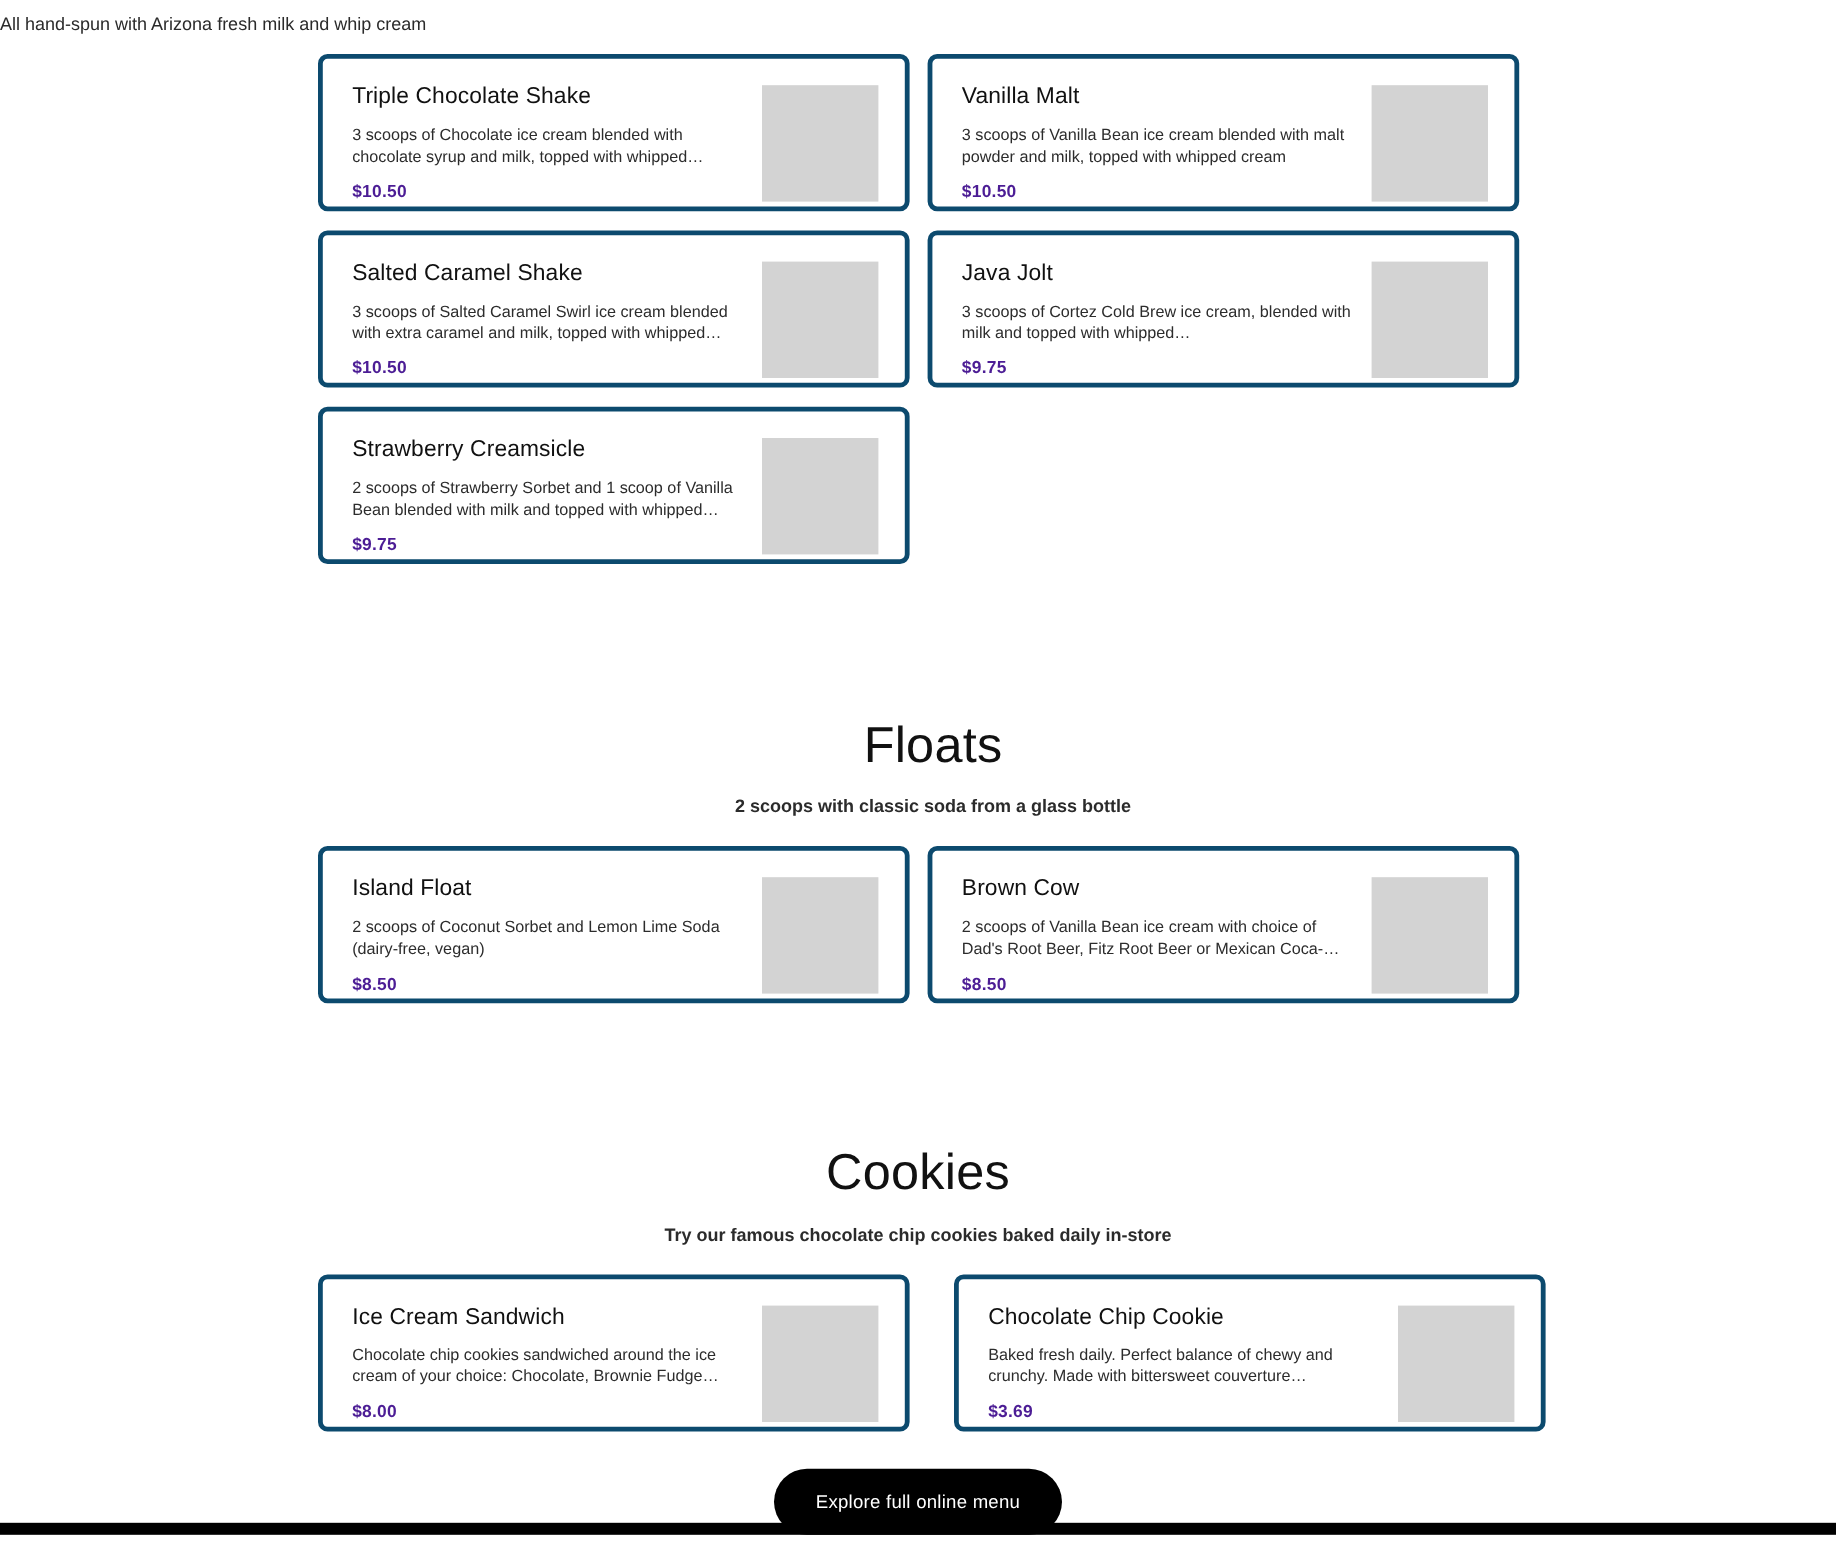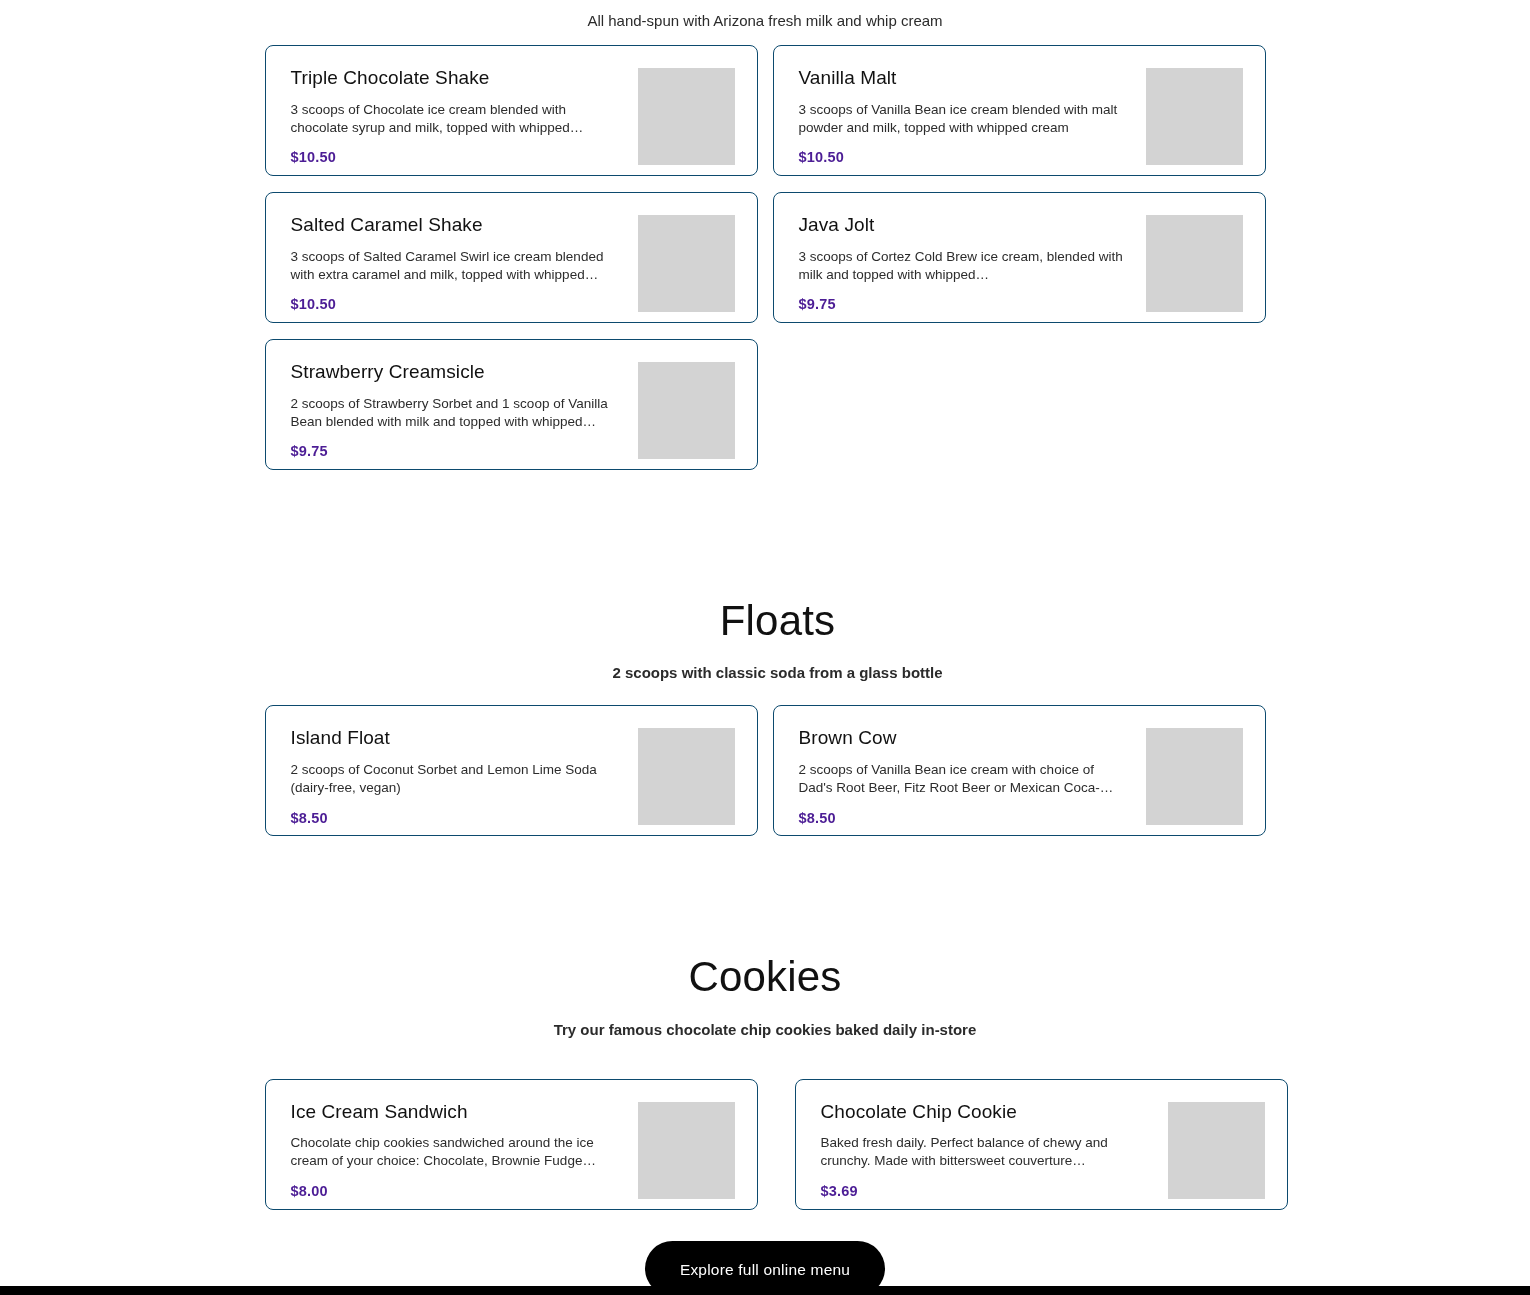--- a/index.html
+++ b/index.html
@@ -33,38 +33,38 @@
   }
   .section-sub {
     font-size: 15px;
     font-weight: 700;
     color: #2b2b2b;
     line-height: 1.4;
   }
 
   
   .top-sub {
-    text-align: center;
+    text-align: left;
     font-size: 15px;
     color: #2b2b2b;
     padding-top: 12px;
   }
 
   
   .grid {
     width: 1001px;
     margin: 0 auto;
     display: grid;
     grid-template-columns: 493px 493px;
     column-gap: 15px;
     row-gap: 16px;
   }
 
   .card {
-    border: 1px solid #0c4a6e;
+    border: 4px solid #0c4a6e;
     border-radius: 8px;
     background: #ffffff;
     height: 131px;
     display: flex;
     align-items: flex-start;
     justify-content: space-between;
     padding: 20px 22px 20px 25px;
     overflow: hidden;
   }
 
@@ -108,21 +108,21 @@
   }
 
   
   .sec-1-grid { margin-top: 16px; }
   .gap-after-shakes { height: 127px; }
   .floats-head   { margin-bottom: 0; padding-left: 25px; }
   .floats-title  { margin-bottom: 17px; }
   .floats-grid   { margin-top: 22px; }
   .gap-after-floats { height: 117px; }
   .cookies-title { margin-bottom: 17px; }
-  .cookies-grid  { margin-top: 39px; gap: 37px; }
+  .cookies-grid  { margin-top: 22px; gap: 37px; }
 
   
   .cta-wrap {
     display: flex;
     justify-content: center;
     margin-top: 31px;
   }
   .cta-btn {
     background: #000000;
     color: #ffffff;

